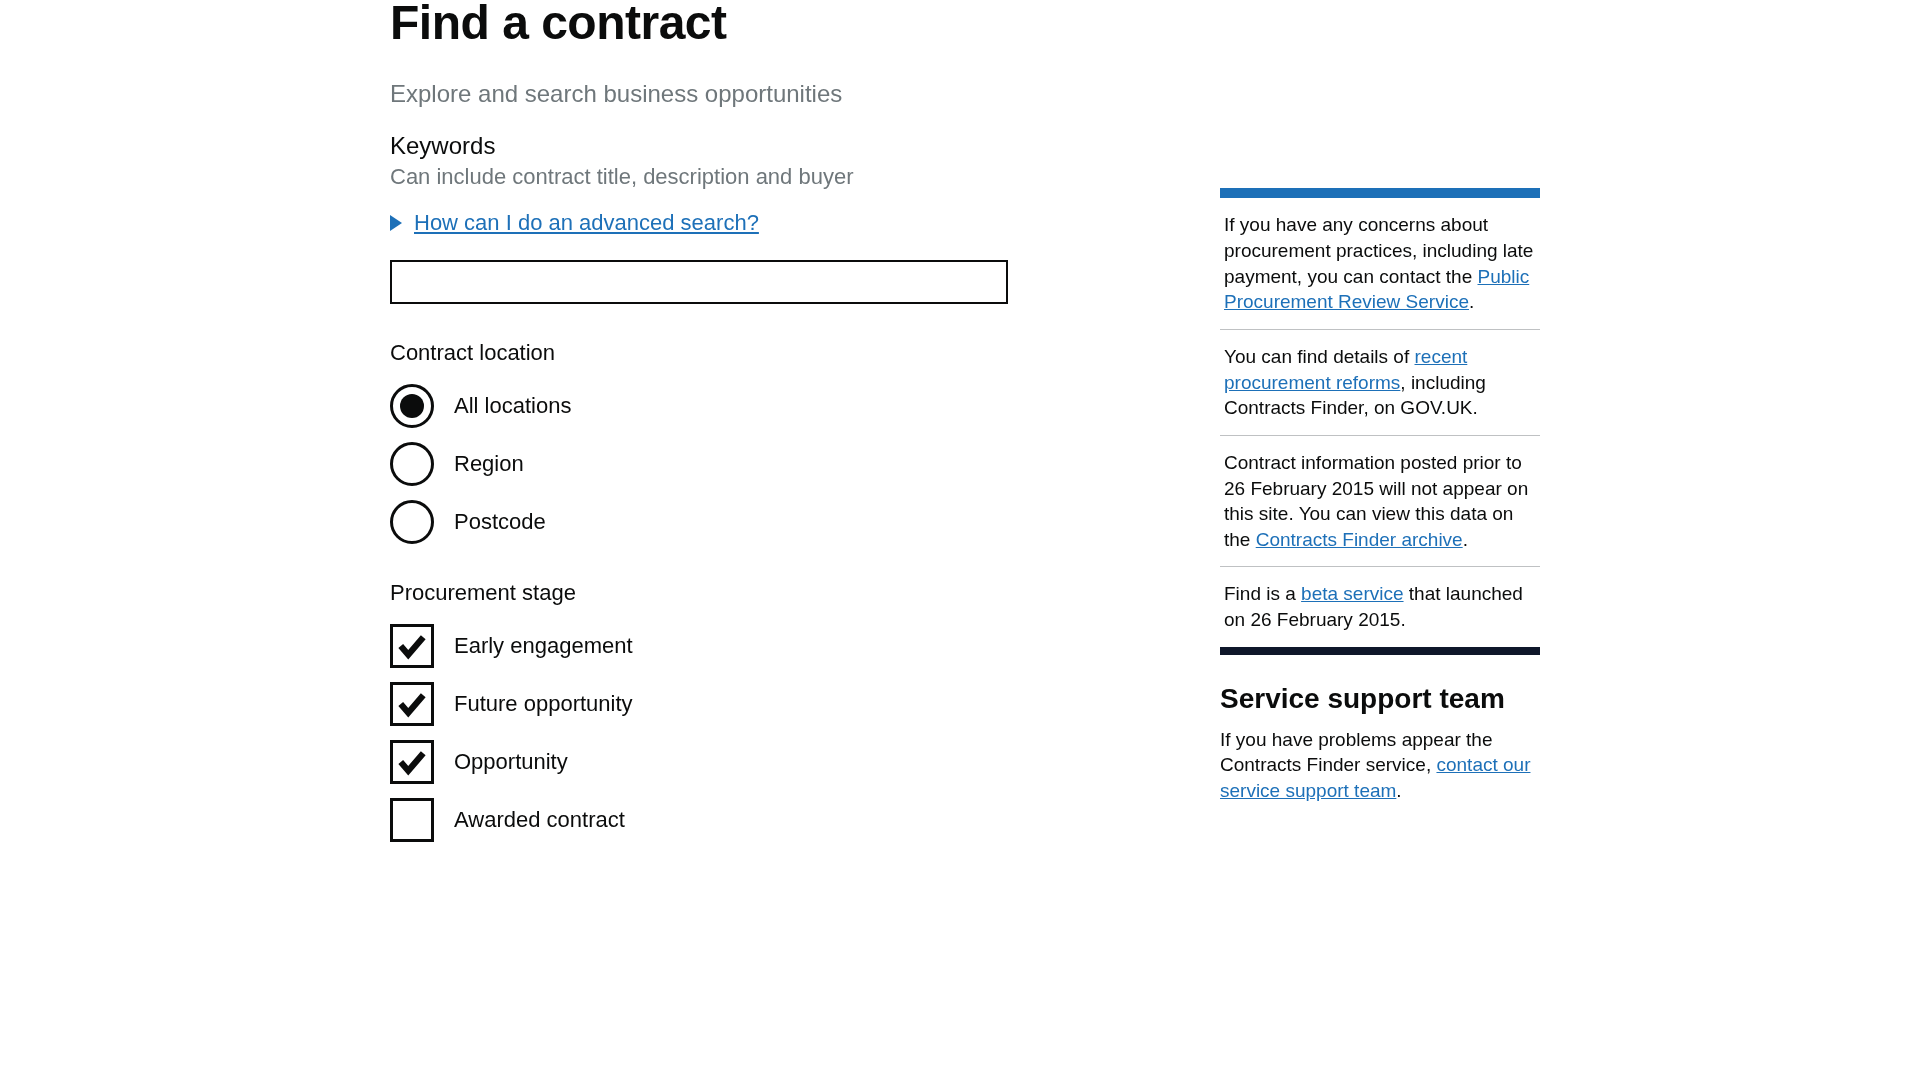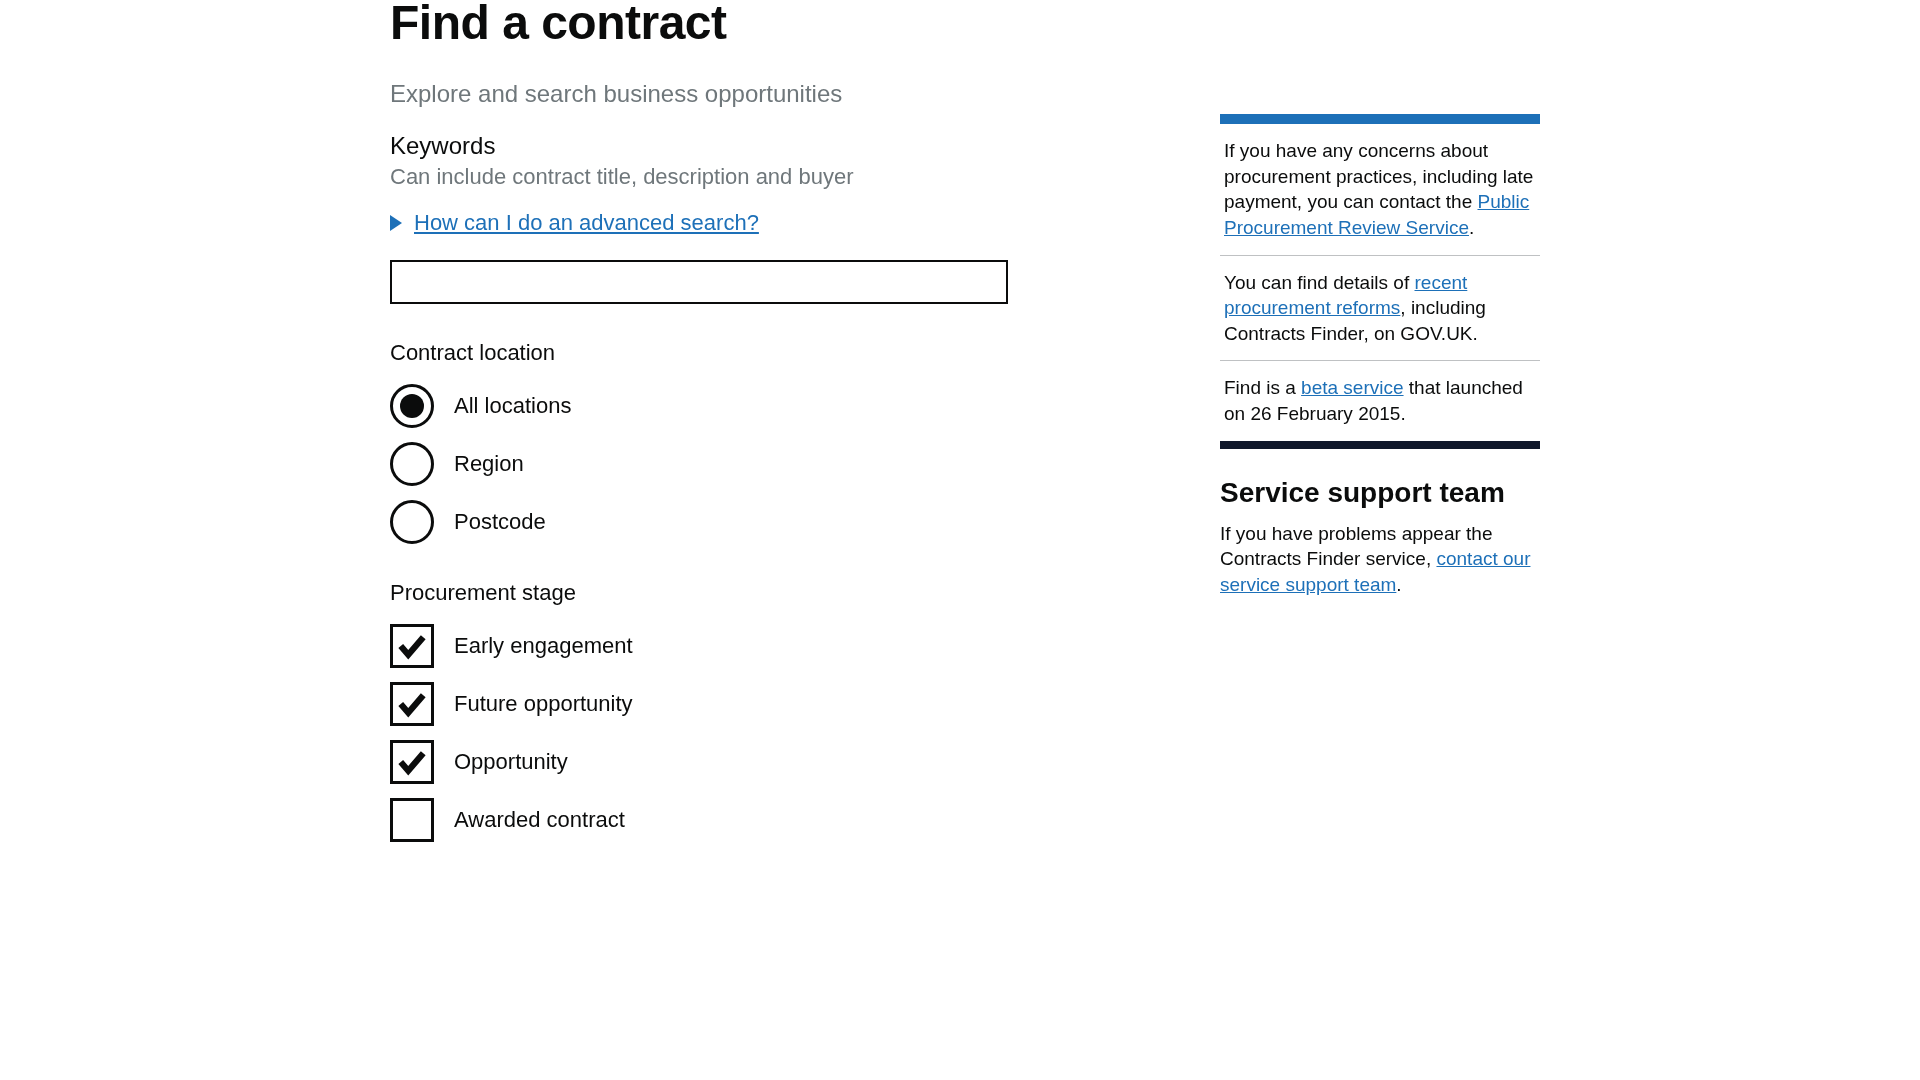--- a/index.html
+++ b/index.html
@@ -10,20 +10,21 @@
     overflow-y: scroll;
   }
   .page-wrapper {
     width: 1440px;
     margin: 0 auto;
     padding: 0 20px;
   }
   .content-row {
     display: flex;
     gap: 60px;
+    align-items: center;
   }
   .main-col {
     width: 780px;
     padding-left: 130px;
   }
   .side-col {
     width: 320px;
     margin-left: auto;
     margin-right: 120px;
   }
@@ -253,20 +254,23 @@
 
     <aside class="side-col">
       <div class="sidebar-box">
         <p class="sidebar-para">
           <span>If you have any concerns about procurement practices, including late payment, you can contact the </span><a href="#">Public Procurement Review Service</a><span>.</span>
         </p>
         <p class="sidebar-para">
           <span>You can find details of </span><a href="#">recent procurement reforms</a><span>, including Contracts Finder, on GOV.UK.</span>
         </p>
         <p class="sidebar-para">
+          <span>Contract information posted prior to 26 February 2015 will not appear on this site. You can view this data on the </span><a href="#">Contracts Finder archive</a><span>.</span>
+        </p>
+        <p class="sidebar-para">
           <span>Find is a </span><a href="#">beta service</a><span> that launched on 26 February 2015.</span>
         </p>
       </div>
 
       <h2 class="support-heading">Service support team</h2>
       <p class="support-para">
         <span>If you have problems appear the Contracts Finder service, </span><a href="#">contact our service support team</a><span>.</span>
       </p>
     </aside>
 

